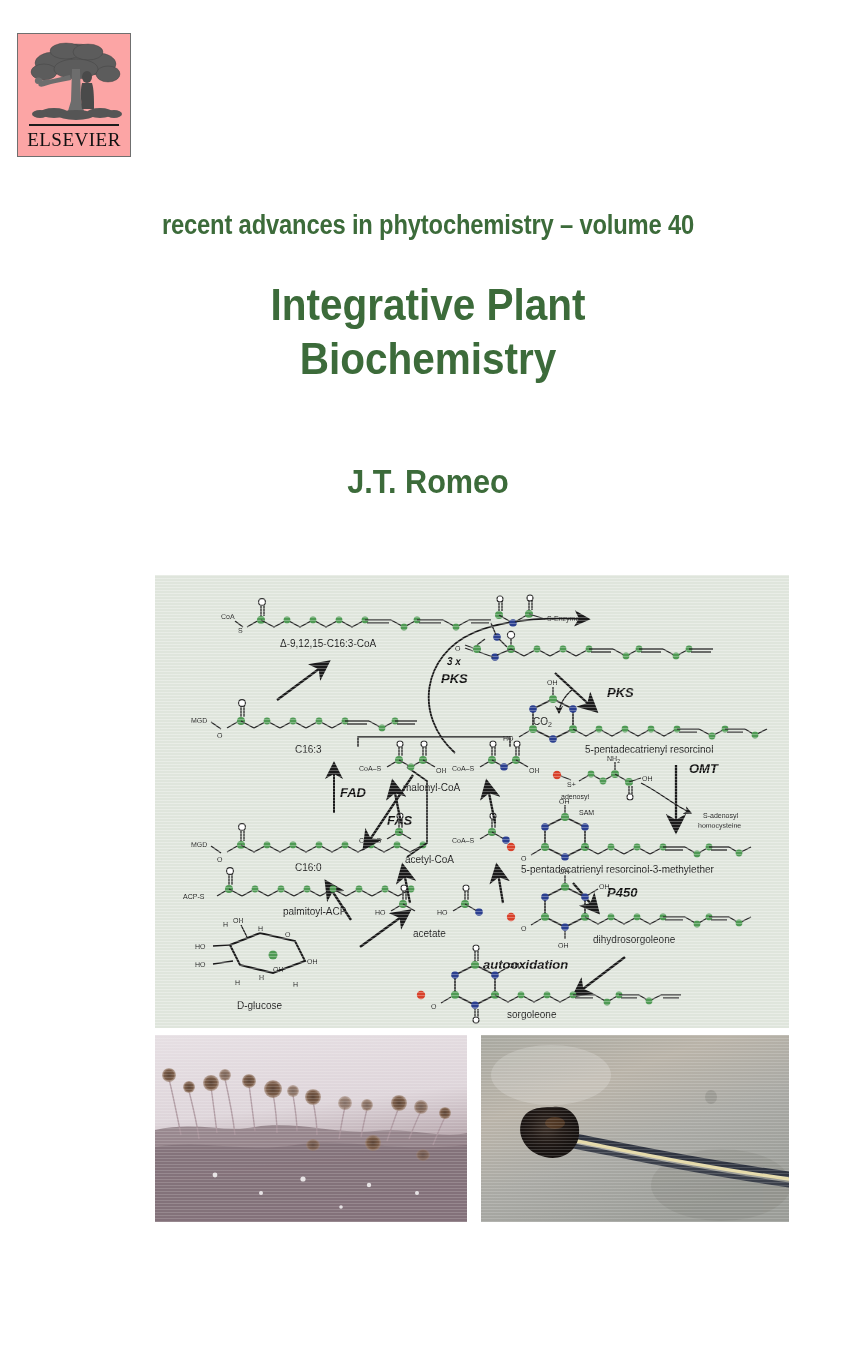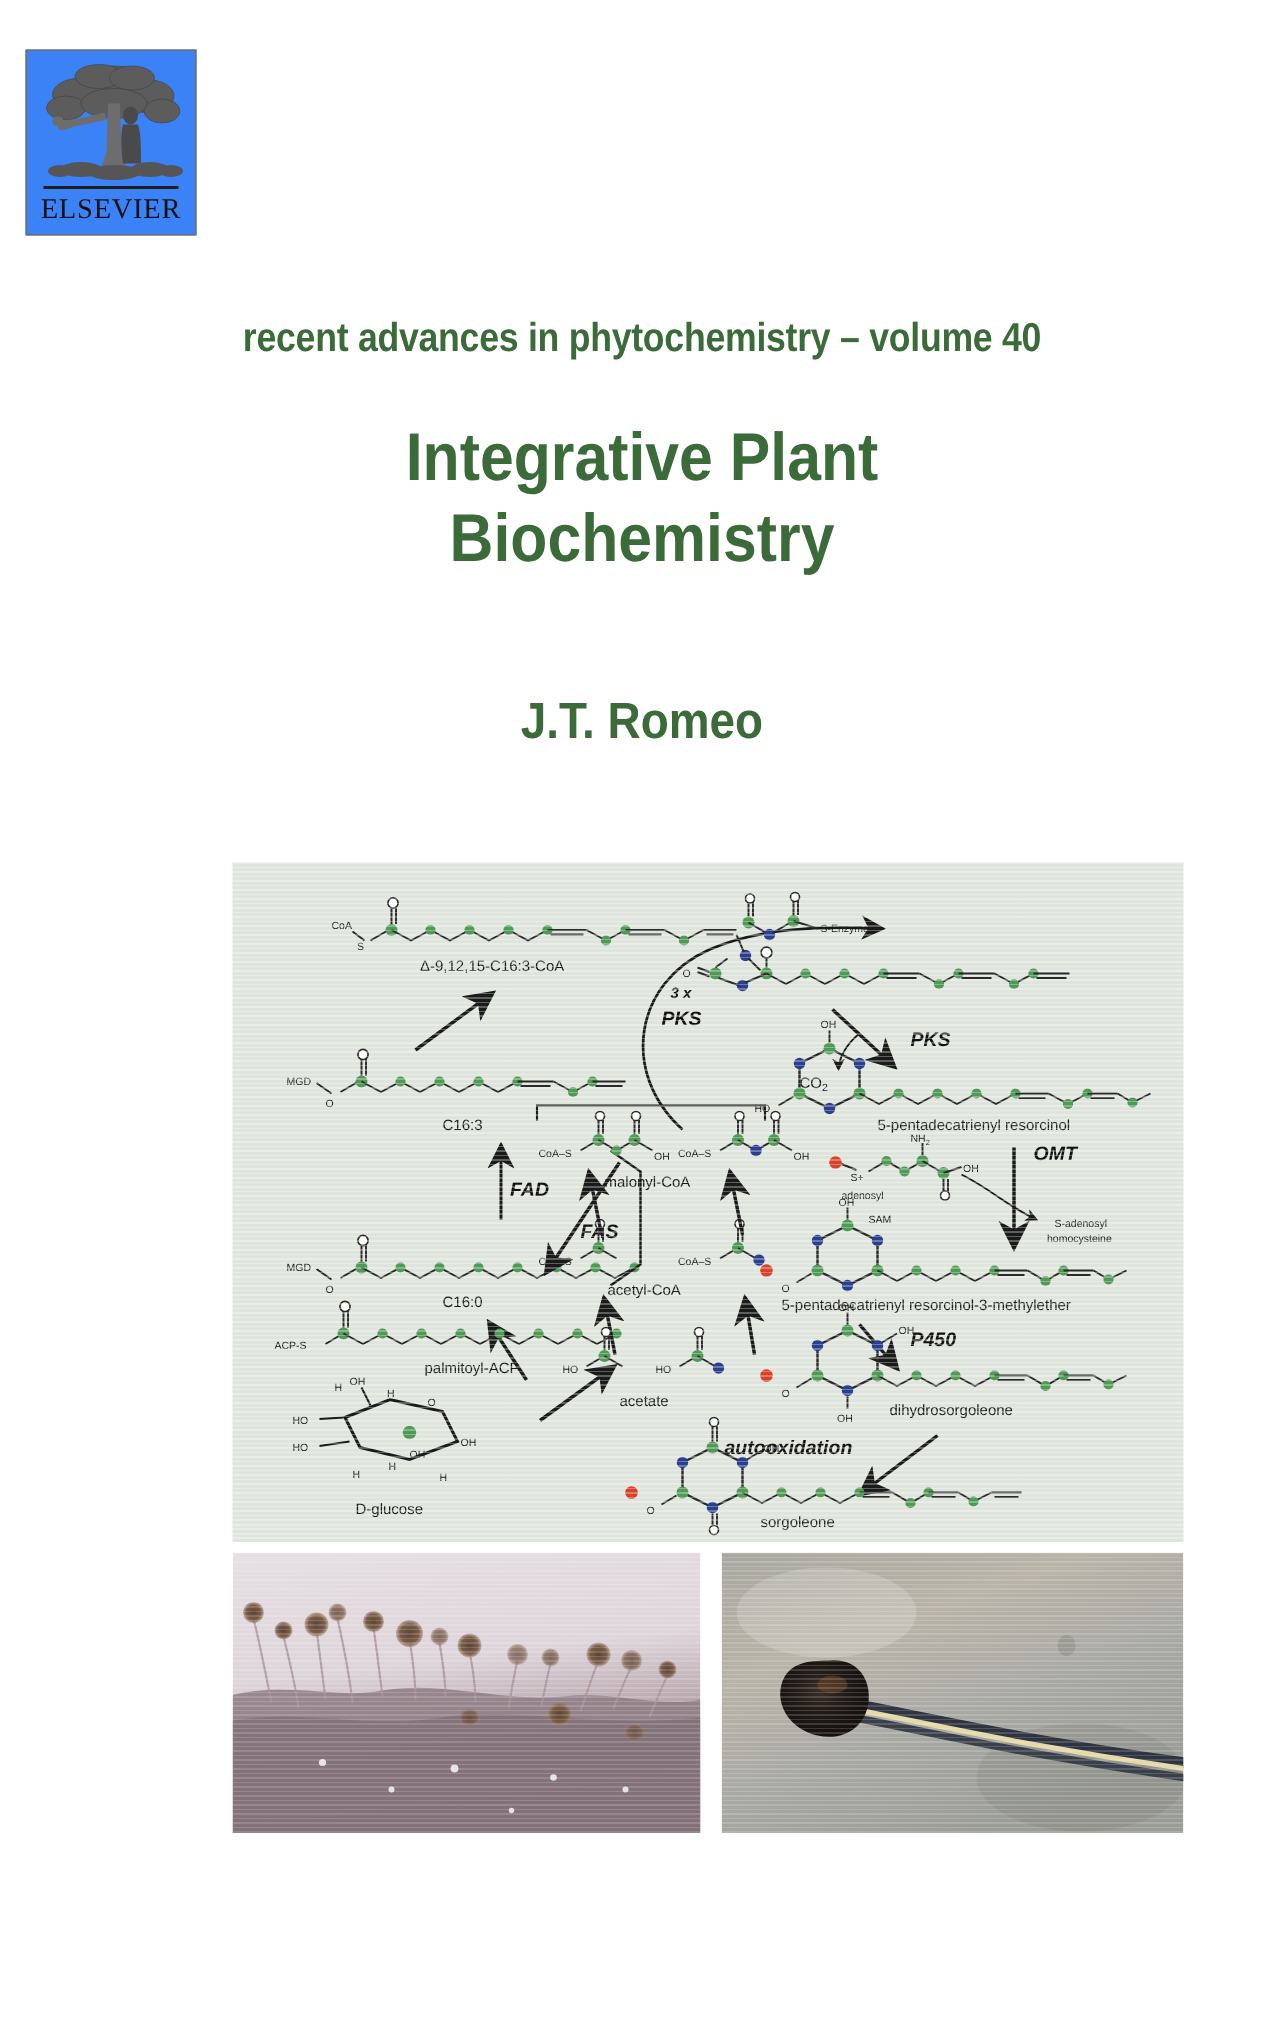--- a/index.html
+++ b/index.html
@@ -16,21 +16,21 @@
   }
 
   
   .logo-box {
     position: absolute;
     left: 17px;
     top: 33px;
     width: 114px;
     height: 124px;
     border: 1px solid #6f6f6f;
-    background: #3b82f6;
+    background: #fca5a5;
     box-sizing: border-box;
   }
   .logo-tree {
     position: absolute;
     left: 6px;
     top: 5px;
     width: 102px;
     height: 84px;
   }
   .logo-rule {

